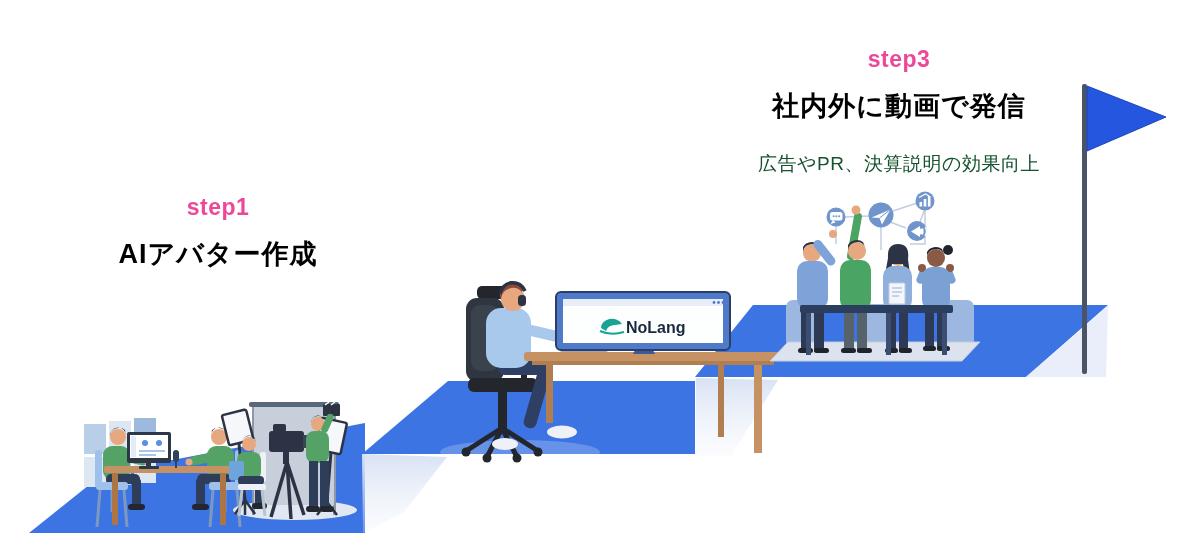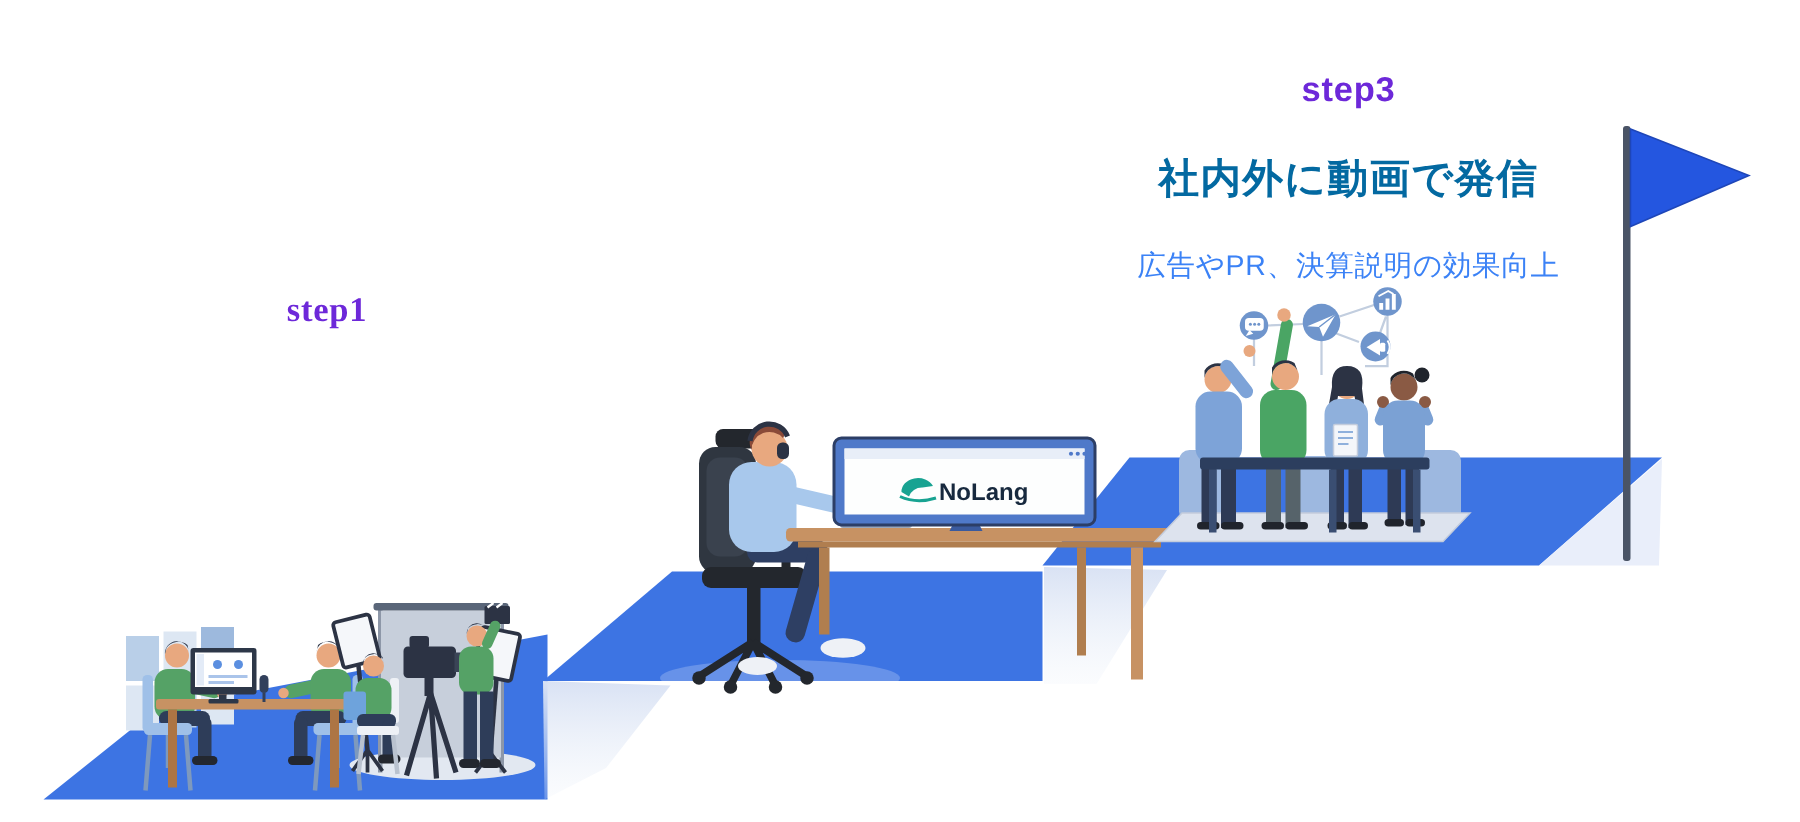--- a/index.html
+++ b/index.html
@@ -2,34 +2,35 @@
 <html><head>
 <meta charset="utf-8">
 <style>
   html,body{margin:0;padding:0;background:#ffffff;}
   .canvas{
     position:relative;width:1200px;height:548px;background:#ffffff;
     overflow:hidden;font-family:"Liberation Sans","DejaVu Sans",sans-serif;
   }
   .stage-svg{position:absolute;left:0;top:0;width:1200px;height:548px;}
   .step-text{position:absolute;text-align:center;}
-  .step-label{font-size:23px;font-weight:bold;color:#6d28d9;letter-spacing:.5px;}
-  .step-title{font-size:27px;font-weight:bold;color:#0369a1;margin-top:28px;letter-spacing:1px;}
-  .step-desc{font-size:19px;color:#3b82f6;margin-top:27px;letter-spacing:.5px;}
-  #step1-text{left:40px;top:194px;width:356px;font-family:Liberation Serif, serif;}
+  .step-label{font-size:23px;font-weight:bold;color:#ec4899;letter-spacing:.5px;}
+  .step-title{font-size:27px;font-weight:bold;color:#000000;margin-top:15px;letter-spacing:1px;}
+  .step-desc{font-size:19px;color:#14532d;margin-top:27px;letter-spacing:.5px;}
+  #step1-text{left:40px;top:194px;width:356px;}
   #step2-text{left:380px;top:110px;width:334px;}
   #step3-text{left:718px;top:46px;width:362px;}
 </style>
 </head>
 <body>
 
 <div class="canvas">
 
   <div class="step-text" id="step1-text">
     <div class="step-label">step1</div>
+    <div class="step-title">AIアバター作成</div>
   </div>
   <div class="step-text" id="step2-text">
   </div>
   <div class="step-text" id="step3-text">
     <div class="step-label">step3</div>
     <div class="step-title">社内外に動画で発信</div>
     <div class="step-desc">広告やPR、決算説明の効果向上</div>
   </div>
 
   <svg class="stage-svg" viewBox="0 0 1200 548">

